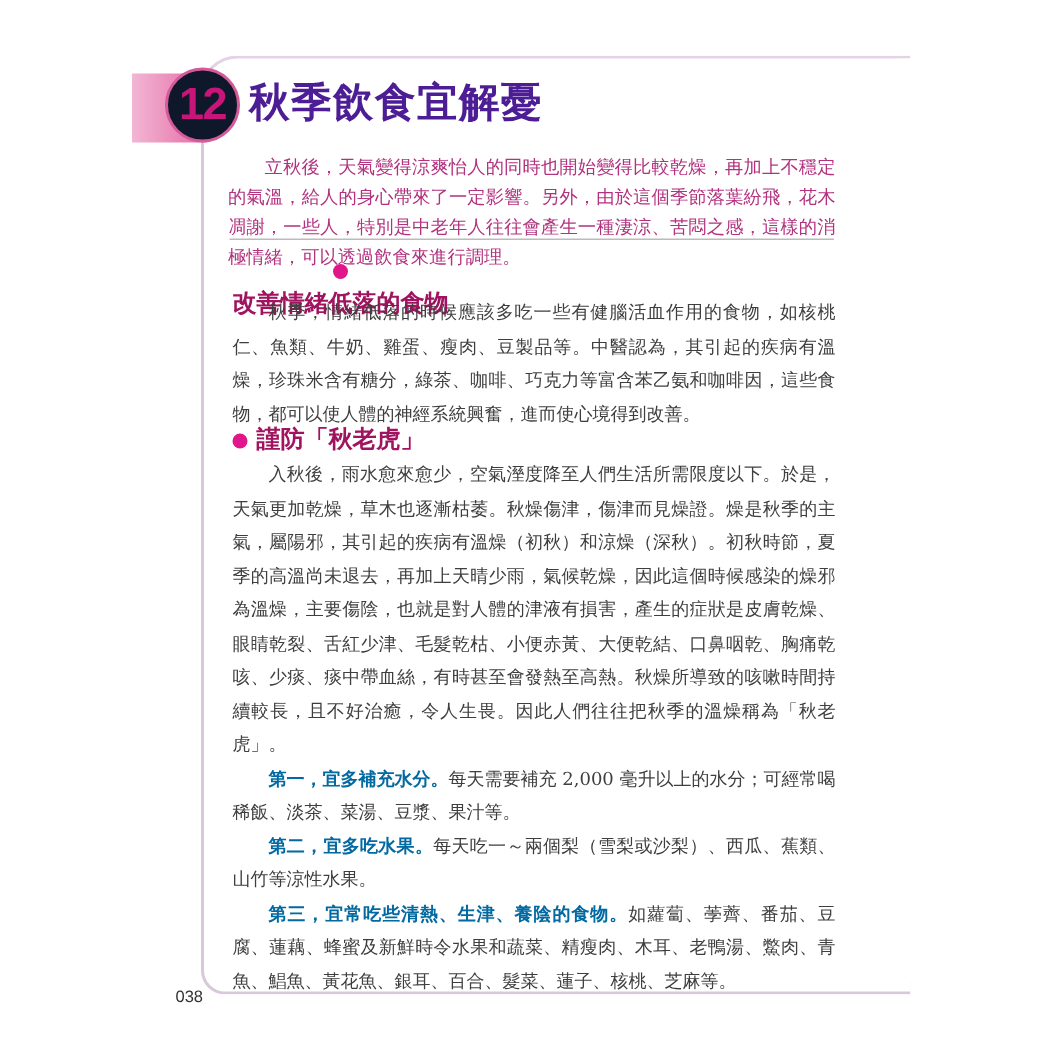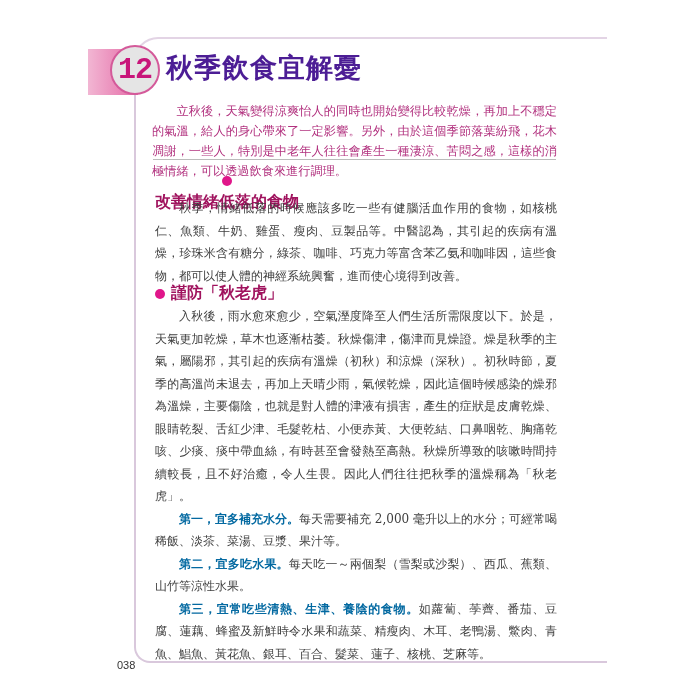--- a/index.html
+++ b/index.html
@@ -11,23 +11,23 @@
     position: absolute; left: 134px; top: 37px; width: 473px; height: 626px;
     border-left: 2px solid #d9c8dc; border-bottom: 2px solid #d9c8dc; border-top: 2px solid #e3d4e5;
     border-top-left-radius: 24px; border-bottom-left-radius: 16px; box-sizing: border-box;
   }
   .title-band {
     position: absolute; left: 88px; top: 49px; width: 50px; height: 46px;
     background: linear-gradient(to right, #f2b6d3, #e46aa6);
   }
   .num-circle {
     position: absolute; left: 110px; top: 45px; width: 50px; height: 50px; border-radius: 50%;
-    background: #e5e5e5; border: 2px solid #d45a9a; box-sizing: border-box;
+    background: #0f172a; border: 2px solid #d45a9a; box-sizing: border-box;
     display: flex; align-items: center; justify-content: center;
-    font-family: Liberation Mono, monospace; font-weight: bold; font-size: 30px; color: #c8157a;
+    font-family: Liberation Sans, sans-serif; font-weight: bold; font-size: 30px; color: #c8157a;
     letter-spacing: -1px;
   }
   .page-title {
     position: absolute; left: 166px; top: 50px; font-family: "DejaVu Sans", sans-serif;
     font-weight: bold; font-size: 27px; color: #4c1d95; letter-spacing: 1px;
   }
   .intro {
     position: absolute; left: 152px; top: 101px; width: 405px;
     font-family: "DejaVu Sans", sans-serif; font-size: 12.2px; line-height: 20px; color: #b2327f;
     text-align: justify;

